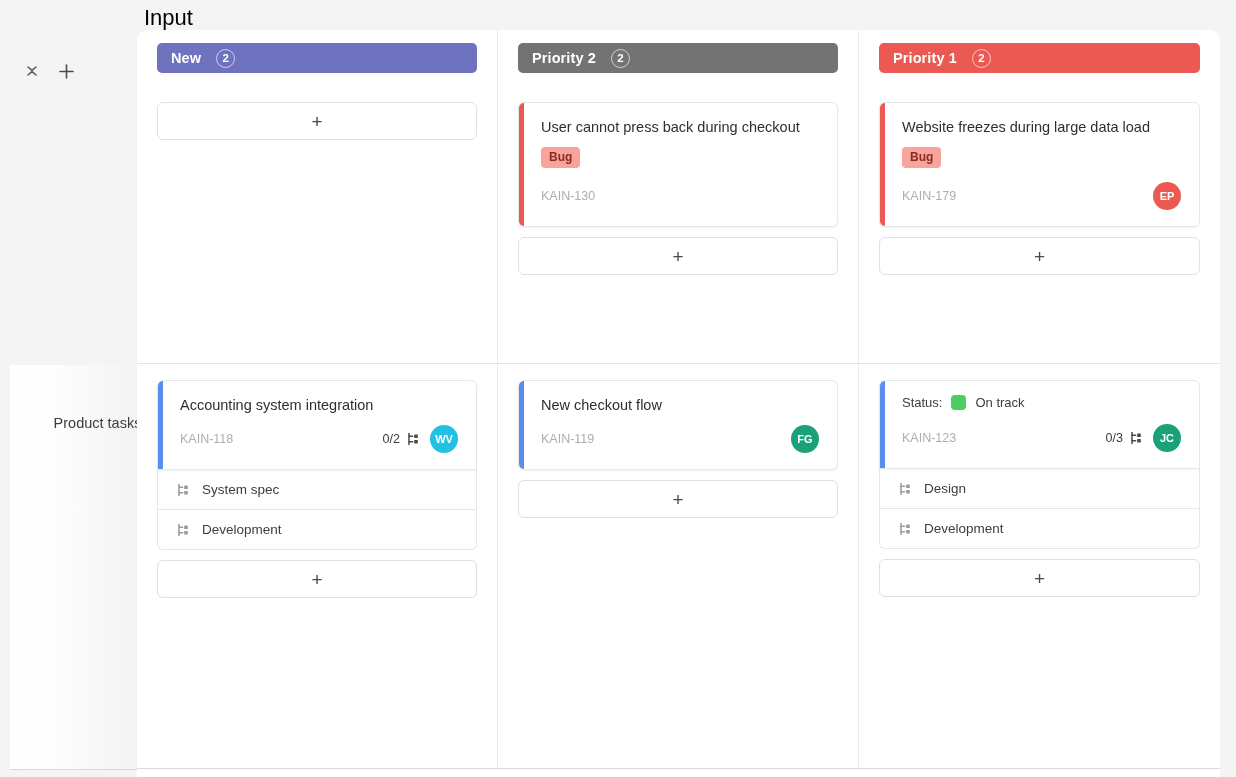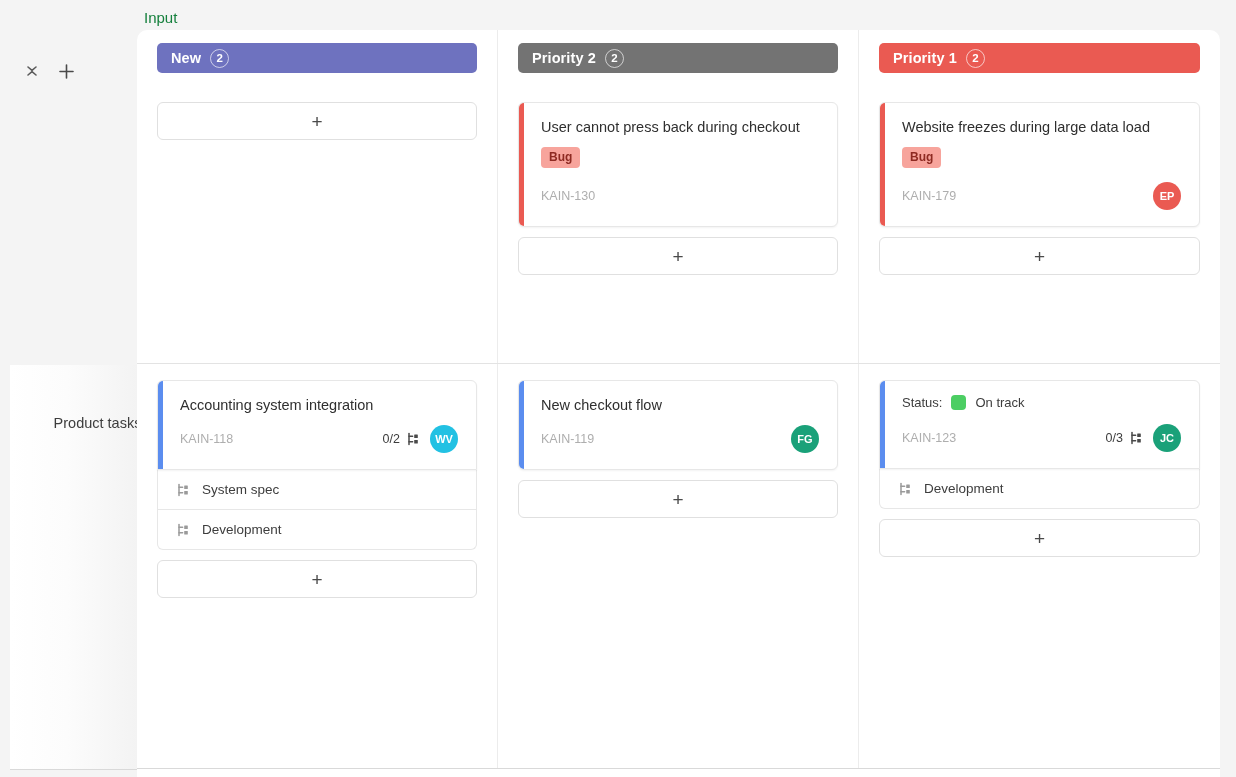--- a/index.html
+++ b/index.html
@@ -14,22 +14,22 @@
     overflow: hidden;
     position: relative;
     color: #3d3d3d;
   }
 
   
   .board-title {
     position: absolute;
     left: 144px;
     top: 6px;
-    font-size: 15px;
-    color: #15803d;
+    font-size: 22px;
+    color: #000000;
     line-height: 24px;
   }
 
   
   .left-rail {
     position: absolute;
     left: 0;
     top: 0;
     width: 137px;
     height: 777px;
@@ -104,21 +104,21 @@
     position: relative;
   }
   .column:last-child { border-right: none; }
 
   
   .col-head {
     height: 30px;
     border-radius: 5px;
     display: flex;
     align-items: center;
-    gap: 9px;
+    gap: 15px;
     padding: 10px 14px;
     box-sizing: border-box;
     margin-top: 13px;
     color: #ffffff;
     cursor: pointer;
   }
   .col-head-title {
     font-size: 14.5px;
     font-weight: bold;
     letter-spacing: .1px;
@@ -428,20 +428,32 @@
             <div class="subtask-row">
               <span>
                 <svg class="subtask-icon" width="14" height="14" viewBox="0 0 14 14" fill="none">
                   <path d="M3 1.6 V12.4" stroke="#9a9a9a" stroke-width="1.5" stroke-linecap="round"></path>
                   <path d="M3 4.2 H6.6" stroke="#9a9a9a" stroke-width="1.5" stroke-linecap="round"></path>
                   <path d="M3 9.8 H6.6" stroke="#9a9a9a" stroke-width="1.5" stroke-linecap="round"></path>
                   <rect x="8.2" y="2.4" width="3.6" height="3.6" rx="0.5" fill="#9a9a9a"></rect>
                   <rect x="8.2" y="8.0" width="3.6" height="3.6" rx="0.5" fill="#9a9a9a"></rect>
                 </svg>
               </span>
+              <span>Design</span>
+            </div>
+            <div class="subtask-row">
+              <span>
+                <svg class="subtask-icon" width="14" height="14" viewBox="0 0 14 14" fill="none">
+                  <path d="M3 1.6 V12.4" stroke="#9a9a9a" stroke-width="1.5" stroke-linecap="round"></path>
+                  <path d="M3 4.2 H6.6" stroke="#9a9a9a" stroke-width="1.5" stroke-linecap="round"></path>
+                  <path d="M3 9.8 H6.6" stroke="#9a9a9a" stroke-width="1.5" stroke-linecap="round"></path>
+                  <rect x="8.2" y="2.4" width="3.6" height="3.6" rx="0.5" fill="#9a9a9a"></rect>
+                  <rect x="8.2" y="8.0" width="3.6" height="3.6" rx="0.5" fill="#9a9a9a"></rect>
+                </svg>
+              </span>
               <span>Development</span>
             </div>
           </div>
           <div class="add-btn">+</div>
         </div>
       </div>
     </div>
 </div>
 
 </body></html>

